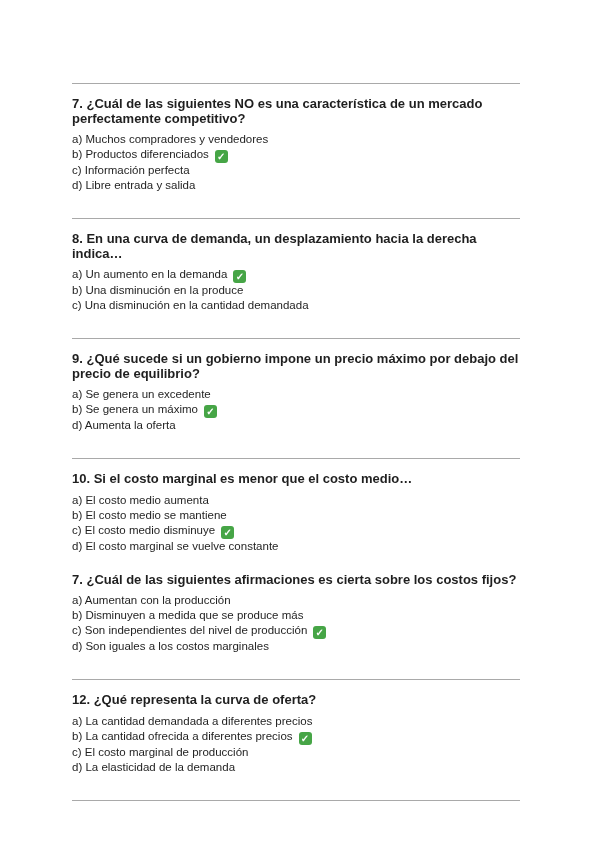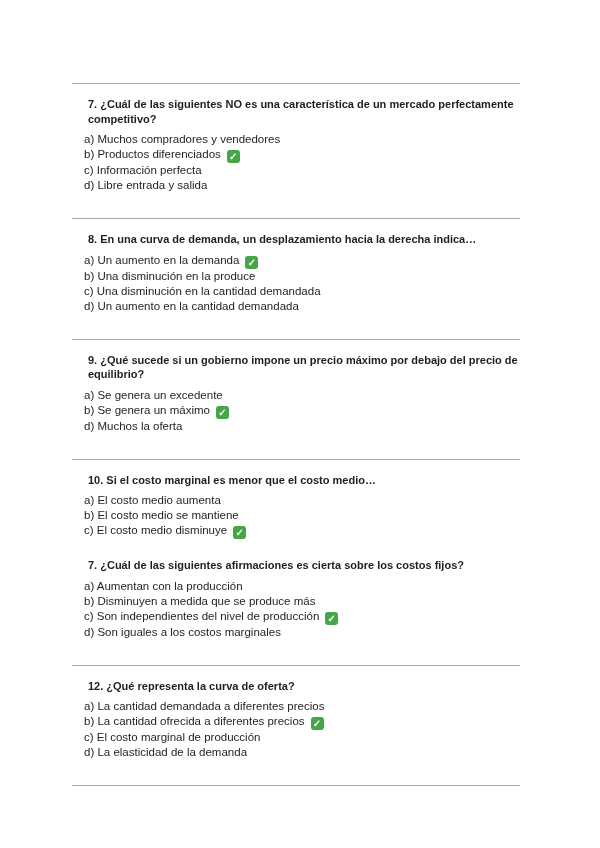--- a/index.html
+++ b/index.html
@@ -24,33 +24,32 @@
   .divider {
     border: none;
     border-top: 1px solid var(--divider-color, #a9a9a9);
     margin: 15px 0 4px 0;
     height: 0;
   }
   .question {
     padding: 9px 0 10px 0;
   }
   .q-title {
-    font-size: 11px;
+    font-size: 13px;
     font-weight: bold;
     line-height: 14.5px;
-    margin: 0 0 6px 16px;
+    margin: 0 0 6px 0;
     color: var(--text-color, #1f1f1f);
   }
   .option {
     font-size: 11.5px;
     font-weight: normal;
     line-height: 15px;
     color: var(--text-color, #1f1f1f);
     white-space: normal;
-    margin-left: 12px;
   }
   .check {
     display: inline-block;
     width: 13px;
     height: 13px;
     margin-left: 6px;
     vertical-align: -2px;
     background: var(--check-bg, #46a546);
     border-radius: 3px;
     color: var(--check-fg, #ffffff);
@@ -83,49 +82,49 @@
 
   <section class="question">
     <h2 class="q-title">8. En una curva de demanda, un desplazamiento hacia la derecha indica…</h2>
     <div class="options">
   <div class="option"><span>a) Un aumento en la demanda</span><span class="check">✓</span></div>
 
   <div class="option"><span>b) Una disminución en la produce</span></div>
 
   <div class="option"><span>c) Una disminución en la cantidad demandada</span></div>
 
-  <div class="option"><span>d) Un aumento en la cantidad demandada</span></div>
 </div>
   </section>
 
   <hr class="divider">
 
   <section class="question">
     <h2 class="q-title">9. ¿Qué sucede si un gobierno impone un precio máximo por debajo del precio de equilibrio?</h2>
     <div class="options">
   <div class="option"><span>a) Se genera un excedente</span></div>
 
   <div class="option"><span>b) Se genera un máximo</span><span class="check">✓</span></div>
 
 
-  <div class="option"><span>d) Muchos la oferta</span></div>
+  <div class="option"><span>d) Aumenta la oferta</span></div>
 </div>
   </section>
 
   <hr class="divider">
 
   <section class="question">
     <h2 class="q-title">10. Si el costo marginal es menor que el costo medio…</h2>
     <div class="options">
   <div class="option"><span>a) El costo medio aumenta</span></div>
 
   <div class="option"><span>b) El costo medio se mantiene</span></div>
 
   <div class="option"><span>c) El costo medio disminuye</span><span class="check">✓</span></div>
 
+  <div class="option"><span>d) El costo marginal se vuelve constante</span></div>
 </div>
   </section>
 
   <section class="question">
     <h2 class="q-title">7. ¿Cuál de las siguientes afirmaciones es cierta sobre los costos fijos?</h2>
     <div class="options">
   <div class="option"><span>a) Aumentan con la producción</span></div>
 
   <div class="option"><span>b) Disminuyen a medida que se produce más</span></div>
 

